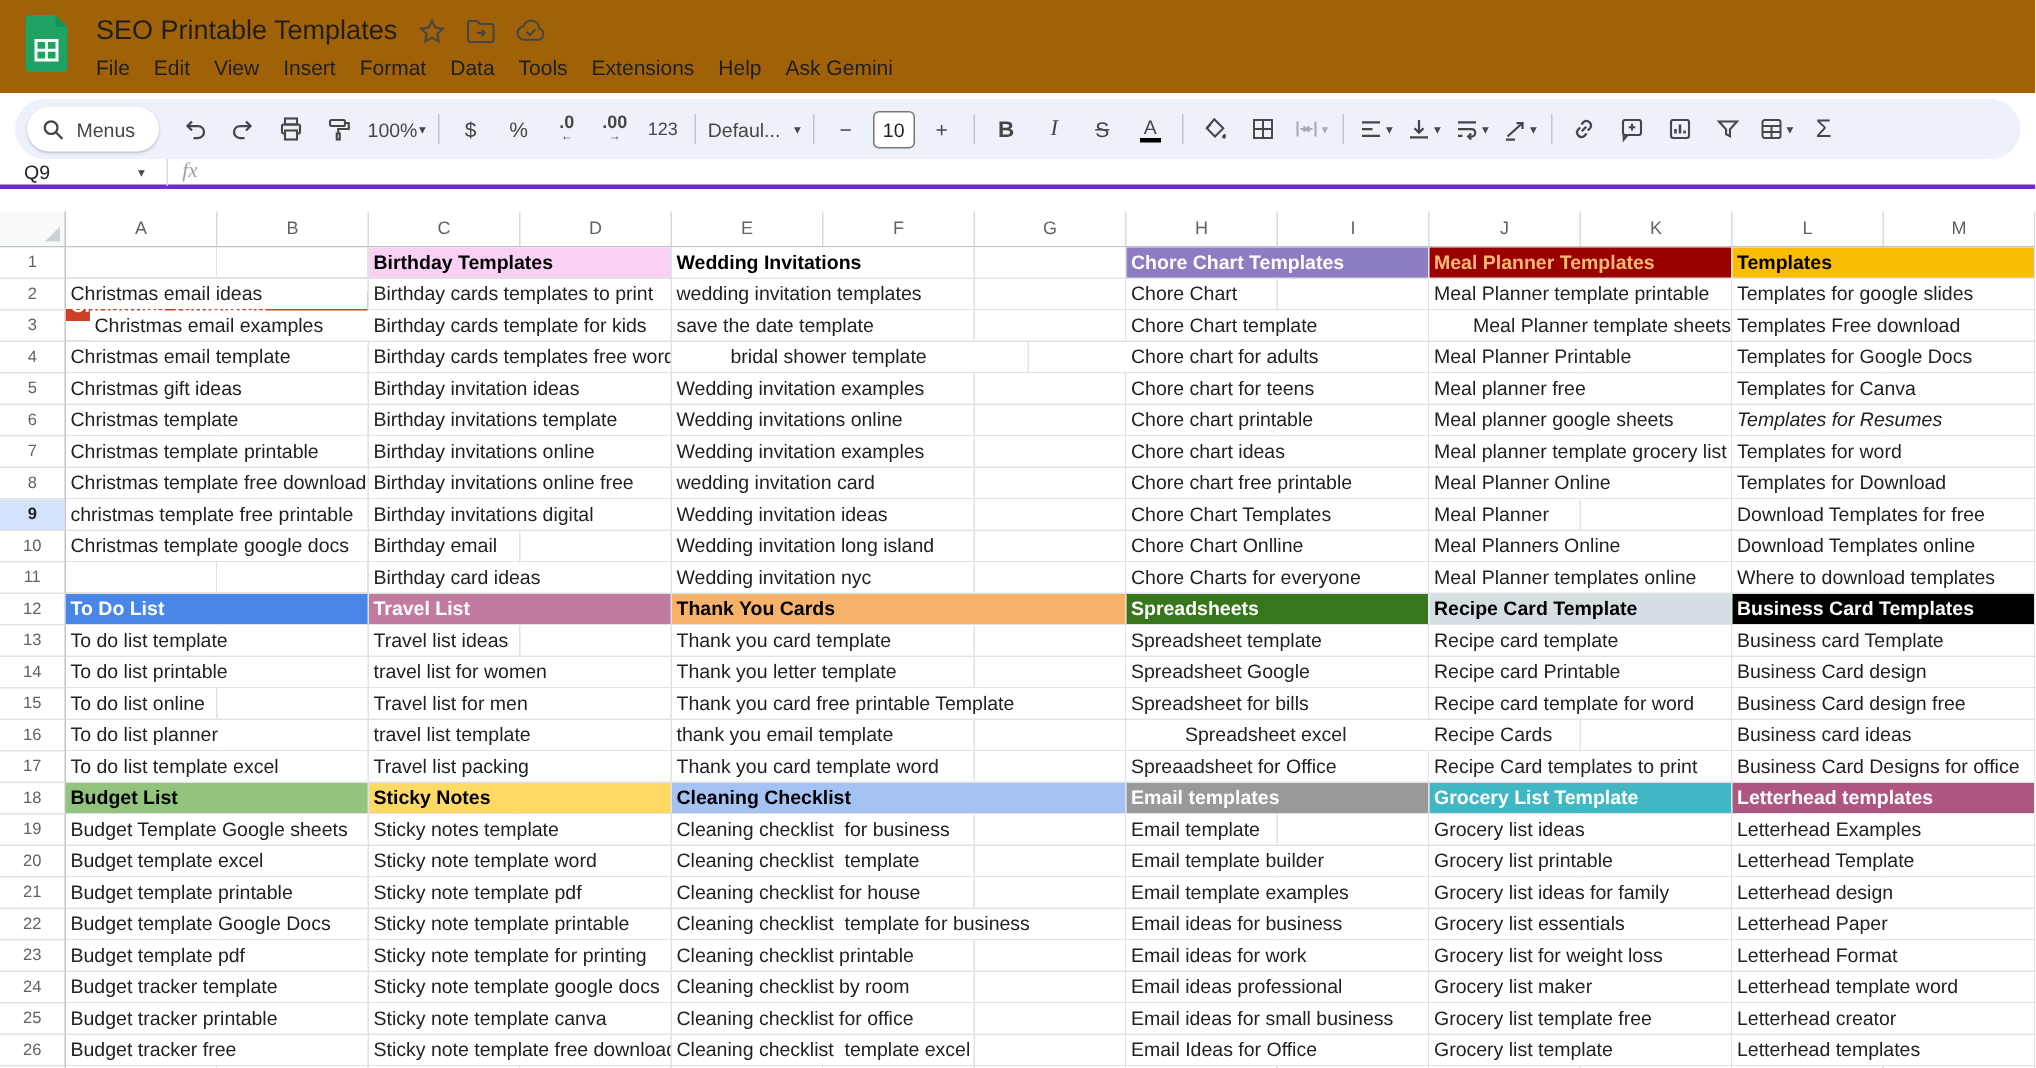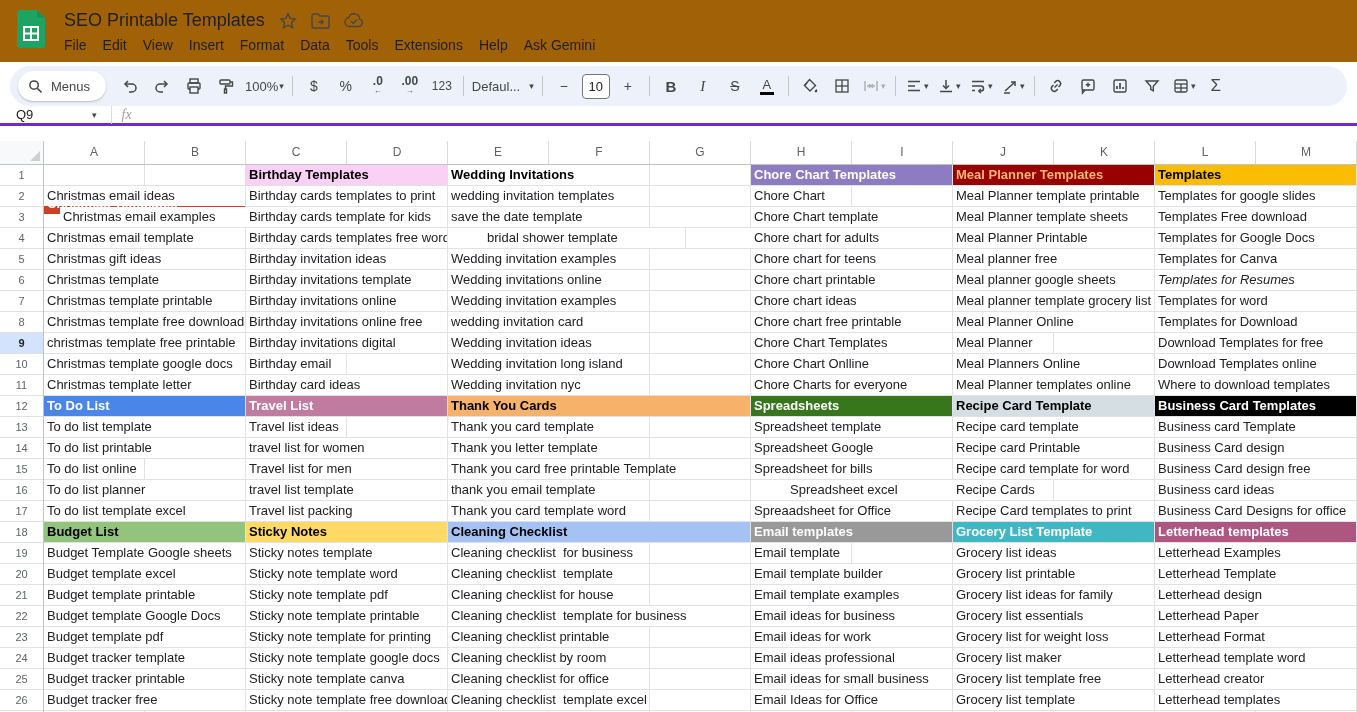--- a/index.html
+++ b/index.html
@@ -339,21 +339,20 @@
       <div class="cell hdr" style="left: 0px; top: 0px; width: 201px; background: rgb(204, 65, 37); color: rgb(255, 255, 255); margin-top: 29px;"><span class="ct">Christmas Templates</span></div>
       <div class="cell" style="left: 0px; top: 21px; width: 201px;"><span class="ct">Christmas email ideas</span></div>
       <div class="cell" style="left: 16px; top: 42px; width: 201px;"><span class="ct">Christmas email examples</span></div>
       <div class="cell" style="left: 0px; top: 63px; width: 201px;"><span class="ct">Christmas email template</span></div>
       <div class="cell" style="left: 0px; top: 84px; width: 201px;"><span class="ct">Christmas gift ideas</span></div>
       <div class="cell" style="left: 0px; top: 105px; width: 201px;"><span class="ct">Christmas template</span></div>
       <div class="cell" style="left: 0px; top: 126px; width: 201px;"><span class="ct">Christmas template printable</span></div>
       <div class="cell" style="left: 0px; top: 147px; width: 201px;"><span class="ct">Christmas template free download</span></div>
       <div class="cell" style="left: 0px; top: 168px; width: 201px;"><span class="ct">christmas template free printable</span></div>
       <div class="cell" style="left: 0px; top: 189px; width: 201px;"><span class="ct">Christmas template google docs</span></div>
-      <div class="cell" style="left: 0px; top: 210px; width: 201px;"><span class="ct">Christmas template letter</span></div>
       <div class="cell hdr" style="left: 0px; top: 231px; width: 201px; background: rgb(74, 134, 232); color: rgb(255, 255, 255);"><span class="ct">To Do List</span></div>
       <div class="cell" style="left: 0px; top: 252px; width: 201px;"><span class="ct">To do list template</span></div>
       <div class="cell" style="left: 0px; top: 273px; width: 201px;"><span class="ct">To do list printable</span></div>
       <div class="cell" style="left: 0px; top: 294px; width: 201px;"><span class="ct">To do list online</span><div class="divline" style="left: 100px;"></div></div>
       <div class="cell" style="left: 0px; top: 315px; width: 201px;"><span class="ct">To do list planner</span></div>
       <div class="cell" style="left: 0px; top: 336px; width: 201px;"><span class="ct">To do list template excel</span></div>
       <div class="cell hdr" style="left: 0px; top: 357px; width: 201px; background: rgb(147, 196, 125); color: rgb(0, 0, 0);"><span class="ct">Budget List</span></div>
       <div class="cell" style="left: 0px; top: 378px; width: 201px;"><span class="ct">Budget Template Google sheets</span></div>
       <div class="cell" style="left: 0px; top: 399px; width: 201px;"><span class="ct">Budget template excel</span></div>
       <div class="cell" style="left: 0px; top: 420px; width: 201px;"><span class="ct">Budget template printable</span></div>
@@ -435,21 +434,21 @@
       <div class="cell" style="left: 707px; top: 378px; width: 201px;"><span class="ct">Email template</span><div class="divline" style="left: 100px;"></div></div>
       <div class="cell" style="left: 707px; top: 399px; width: 201px;"><span class="ct">Email template builder</span></div>
       <div class="cell" style="left: 707px; top: 420px; width: 201px;"><span class="ct">Email template examples</span></div>
       <div class="cell" style="left: 707px; top: 441px; width: 201px;"><span class="ct">Email ideas for business</span></div>
       <div class="cell" style="left: 707px; top: 462px; width: 201px;"><span class="ct">Email ideas for work</span></div>
       <div class="cell" style="left: 707px; top: 483px; width: 201px;"><span class="ct">Email ideas professional</span></div>
       <div class="cell" style="left: 707px; top: 504px; width: 201px;"><span class="ct">Email ideas for small business</span></div>
       <div class="cell" style="left: 707px; top: 525px; width: 201px;"><span class="ct">Email Ideas for Office</span></div>
       <div class="cell hdr" style="left: 909px; top: 0px; width: 201px; background: rgb(153, 0, 0); color: #fdba74;"><span class="ct">Meal Planner Templates</span></div>
       <div class="cell" style="left: 909px; top: 21px; width: 201px;"><span class="ct">Meal Planner template printable</span></div>
-      <div class="cell" style="left: 909px; top: 42px; width: 201px;"><span class="ct">Meal Planner template sheets</span></div>
+      <div class="cell" style="left: 909px; top: 42px; width: 201px; text-align: right;"><span class="ct">Meal Planner template sheets</span></div>
       <div class="cell" style="left: 909px; top: 63px; width: 201px;"><span class="ct">Meal Planner Printable</span></div>
       <div class="cell" style="left: 909px; top: 84px; width: 201px;"><span class="ct">Meal planner free</span></div>
       <div class="cell" style="left: 909px; top: 105px; width: 201px;"><span class="ct">Meal planner google sheets</span></div>
       <div class="cell" style="left: 909px; top: 126px; width: 201px;"><span class="ct">Meal planner template grocery list</span></div>
       <div class="cell" style="left: 909px; top: 147px; width: 201px;"><span class="ct">Meal Planner Online</span></div>
       <div class="cell" style="left: 909px; top: 168px; width: 201px;"><span class="ct">Meal Planner</span><div class="divline" style="left: 100px;"></div></div>
       <div class="cell" style="left: 909px; top: 189px; width: 201px;"><span class="ct">Meal Planners Online</span></div>
       <div class="cell" style="left: 909px; top: 210px; width: 201px;"><span class="ct">Meal Planner templates online</span></div>
       <div class="cell hdr" style="left: 909px; top: 231px; width: 201px; background: rgb(213, 223, 227); color: rgb(0, 0, 0);"><span class="ct">Recipe Card Template</span></div>
       <div class="cell" style="left: 909px; top: 252px; width: 201px;"><span class="ct">Recipe card template</span></div>

